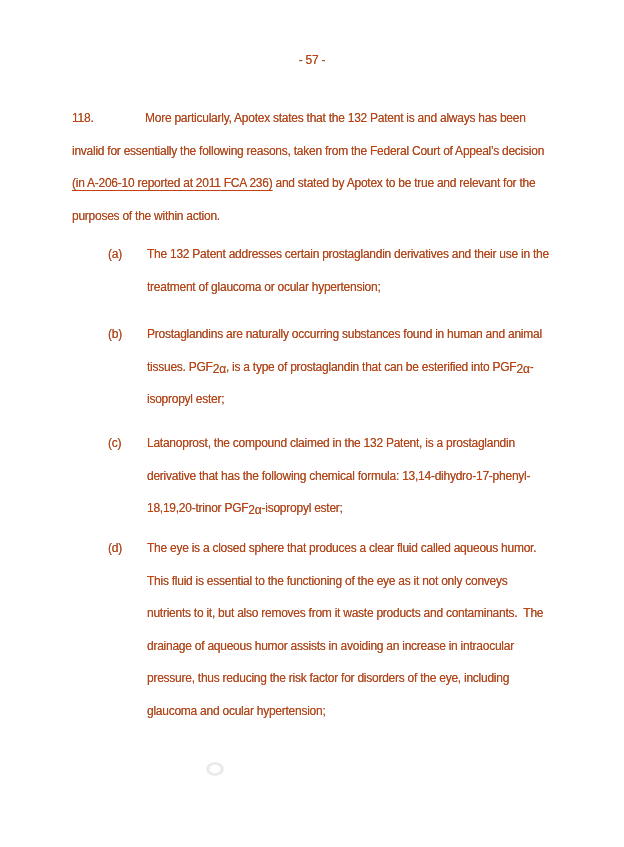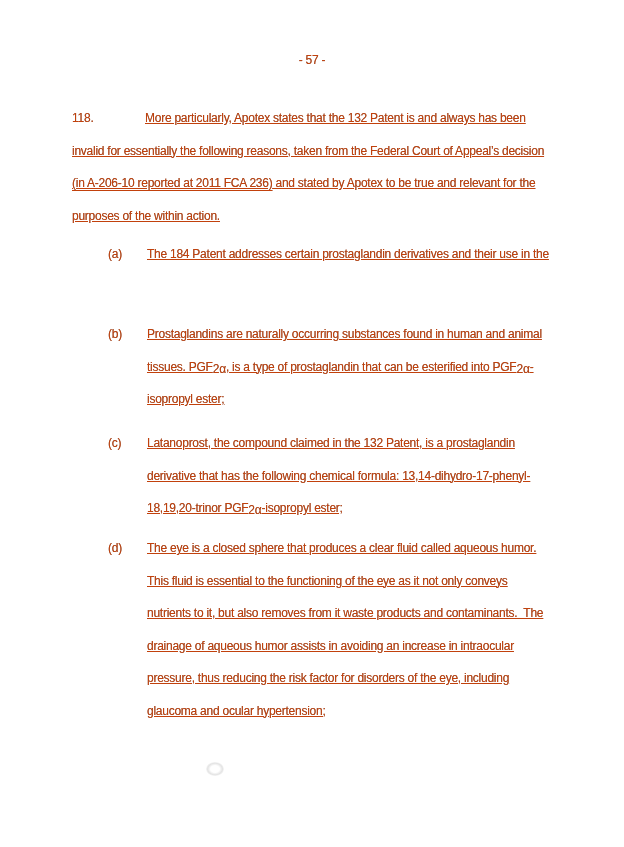--- a/index.html
+++ b/index.html
@@ -39,21 +39,21 @@
     padding-left: 39px;
     line-height: 32.5px;
     white-space: pre;
   }
   .slabel {
     position: absolute;
     left: 0;
     top: 0;
     line-height: 32.5px;
   }
-  .line { white-space: pre; text-decoration: underline; }
+  .line { white-space: pre; }
   .u {
     text-decoration: underline;
     text-underline-offset: 3px;
   }
   sub.sscript {
     font-size: 12px;
     letter-spacing: -0.2px;
     vertical-align: -2px;
     line-height: 0;
   }
@@ -72,21 +72,21 @@
   }
 </style>
 </head>
 <body>
 
 <div class="page" style="color: #c2410c; background: rgb(255, 255, 255);">
   <div class="page-number">- 57 -</div>
 
   <div class="para" style="top:102px"><div class="line"><span class="pnum">118.</span><span>More particularly, Apotex states that the 132 Patent is and always has been</span></div><div class="line"><span>invalid for essentially the following reasons, taken from the Federal Court of Appeal’s decision</span></div><div class="line"><span class="u">(in A-206-10 reported at 2011 FCA 236)</span><span> and stated by Apotex to be true and relevant for the</span></div><div class="line"><span>purposes of the within action.</span></div></div>
 
-  <div class="sub" style="top:238px"><span class="slabel">(a)</span><div class="line"><span>The 184 Patent addresses certain prostaglandin derivatives and their use in the</span></div></div>
+  <div class="sub" style="top:238px"><span class="slabel">(a)</span><div class="line"><span>The 132 Patent addresses certain prostaglandin derivatives and their use in the</span></div><div class="line"><span>treatment of glaucoma or ocular hypertension;</span></div></div>
 
   <div class="sub" style="top:318px"><span class="slabel">(b)</span><div class="line"><span>Prostaglandins are naturally occurring substances found in human and animal</span></div><div class="line"><span>tissues. PGF</span><sub class="sscript">2α</sub><span>, is a type of prostaglandin that can be esterified into PGF</span><sub class="sscript">2α</sub><span>-</span></div><div class="line"><span>isopropyl ester;</span></div></div>
 
   <div class="sub" style="top:427px"><span class="slabel">(c)</span><div class="line"><span>Latanoprost, the compound claimed in the 132 Patent, is a prostaglandin</span></div><div class="line"><span>derivative that has the following chemical formula: 13,14-dihydro-17-phenyl-</span></div><div class="line"><span>18,19,20-trinor PGF</span><sub class="sscript">2α</sub><span>-isopropyl ester;</span></div></div>
 
   <div class="sub" style="top:532px"><span class="slabel">(d)</span><div class="line"><span>The eye is a closed sphere that produces a clear fluid called aqueous humor.</span></div><div class="line"><span>This fluid is essential to the functioning of the eye as it not only conveys</span></div><div class="line"><span>nutrients to it, but also removes from it waste products and contaminants.  The</span></div><div class="line"><span>drainage of aqueous humor assists in avoiding an increase in intraocular</span></div><div class="line"><span>pressure, thus reducing the risk factor for disorders of the eye, including</span></div><div class="line"><span>glaucoma and ocular hypertension;</span></div></div>
 
   <div class="smudge"></div>
 </div>
 

